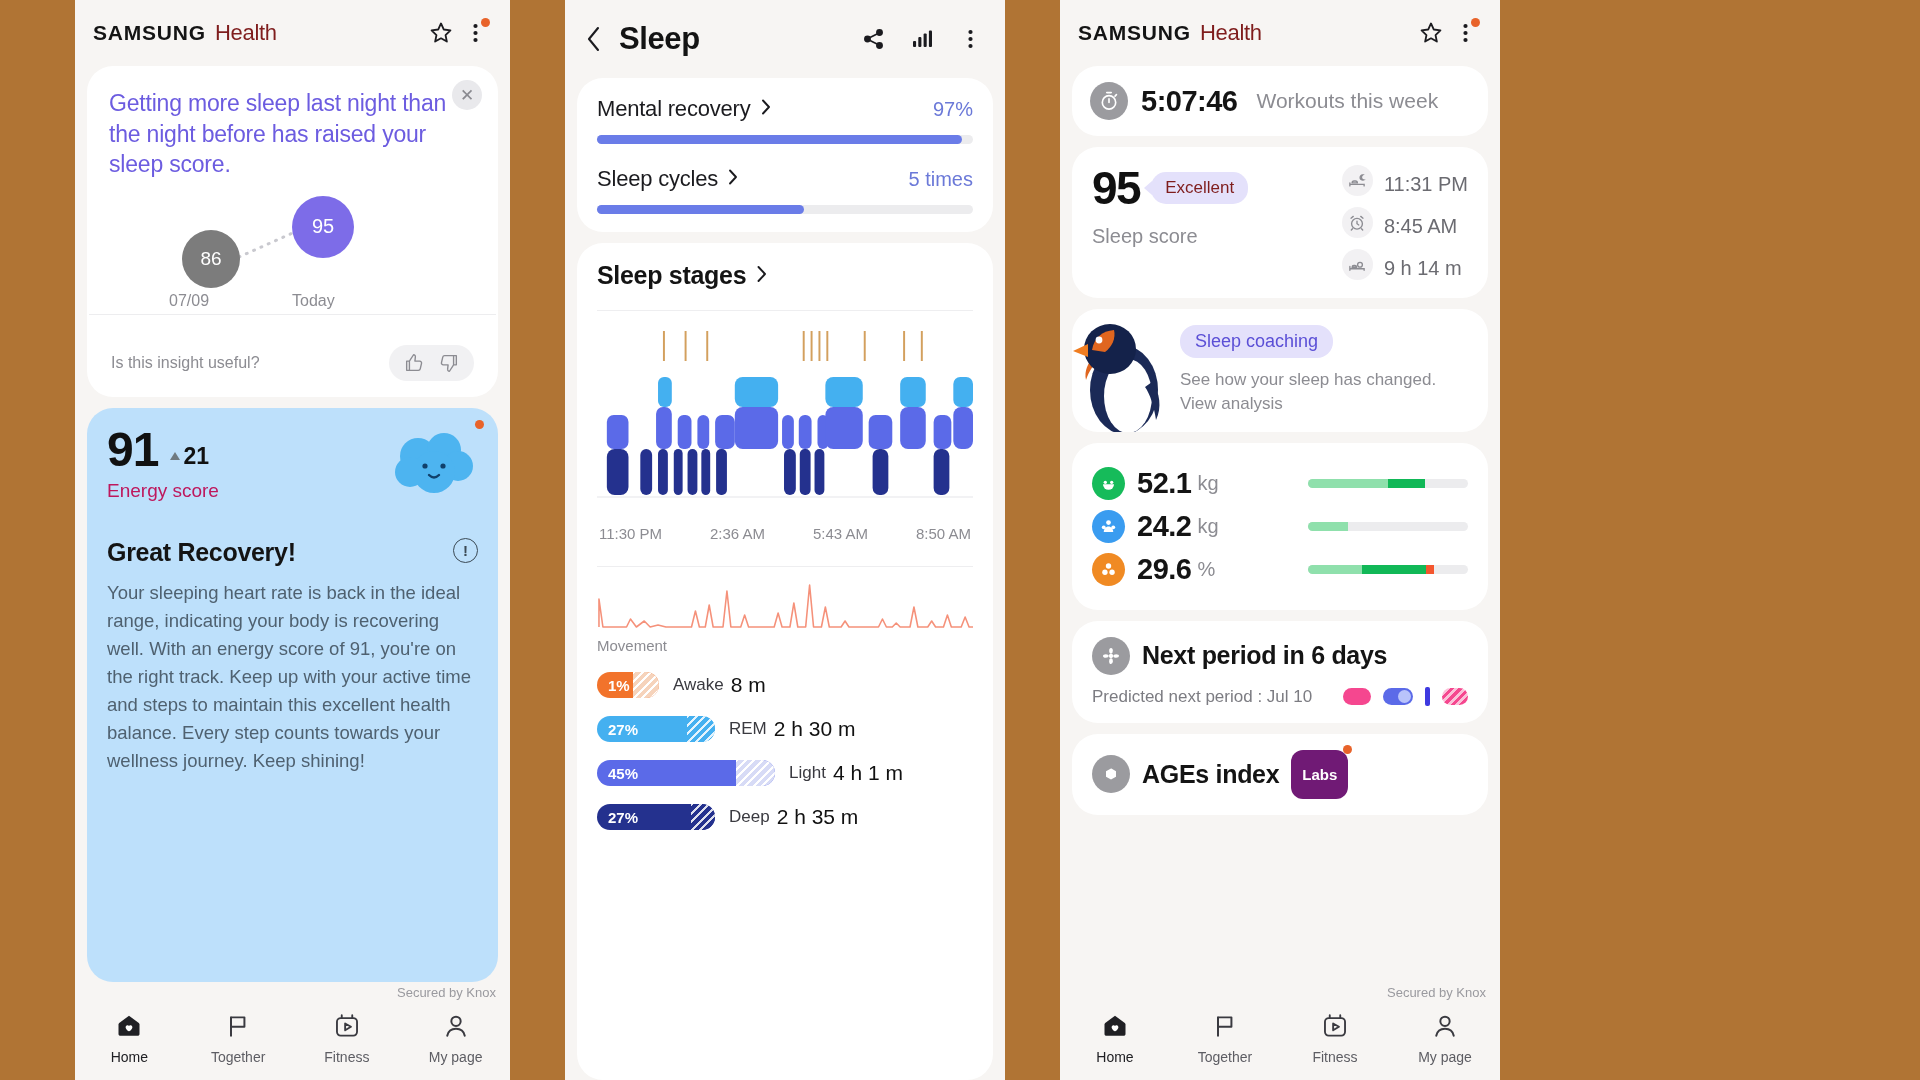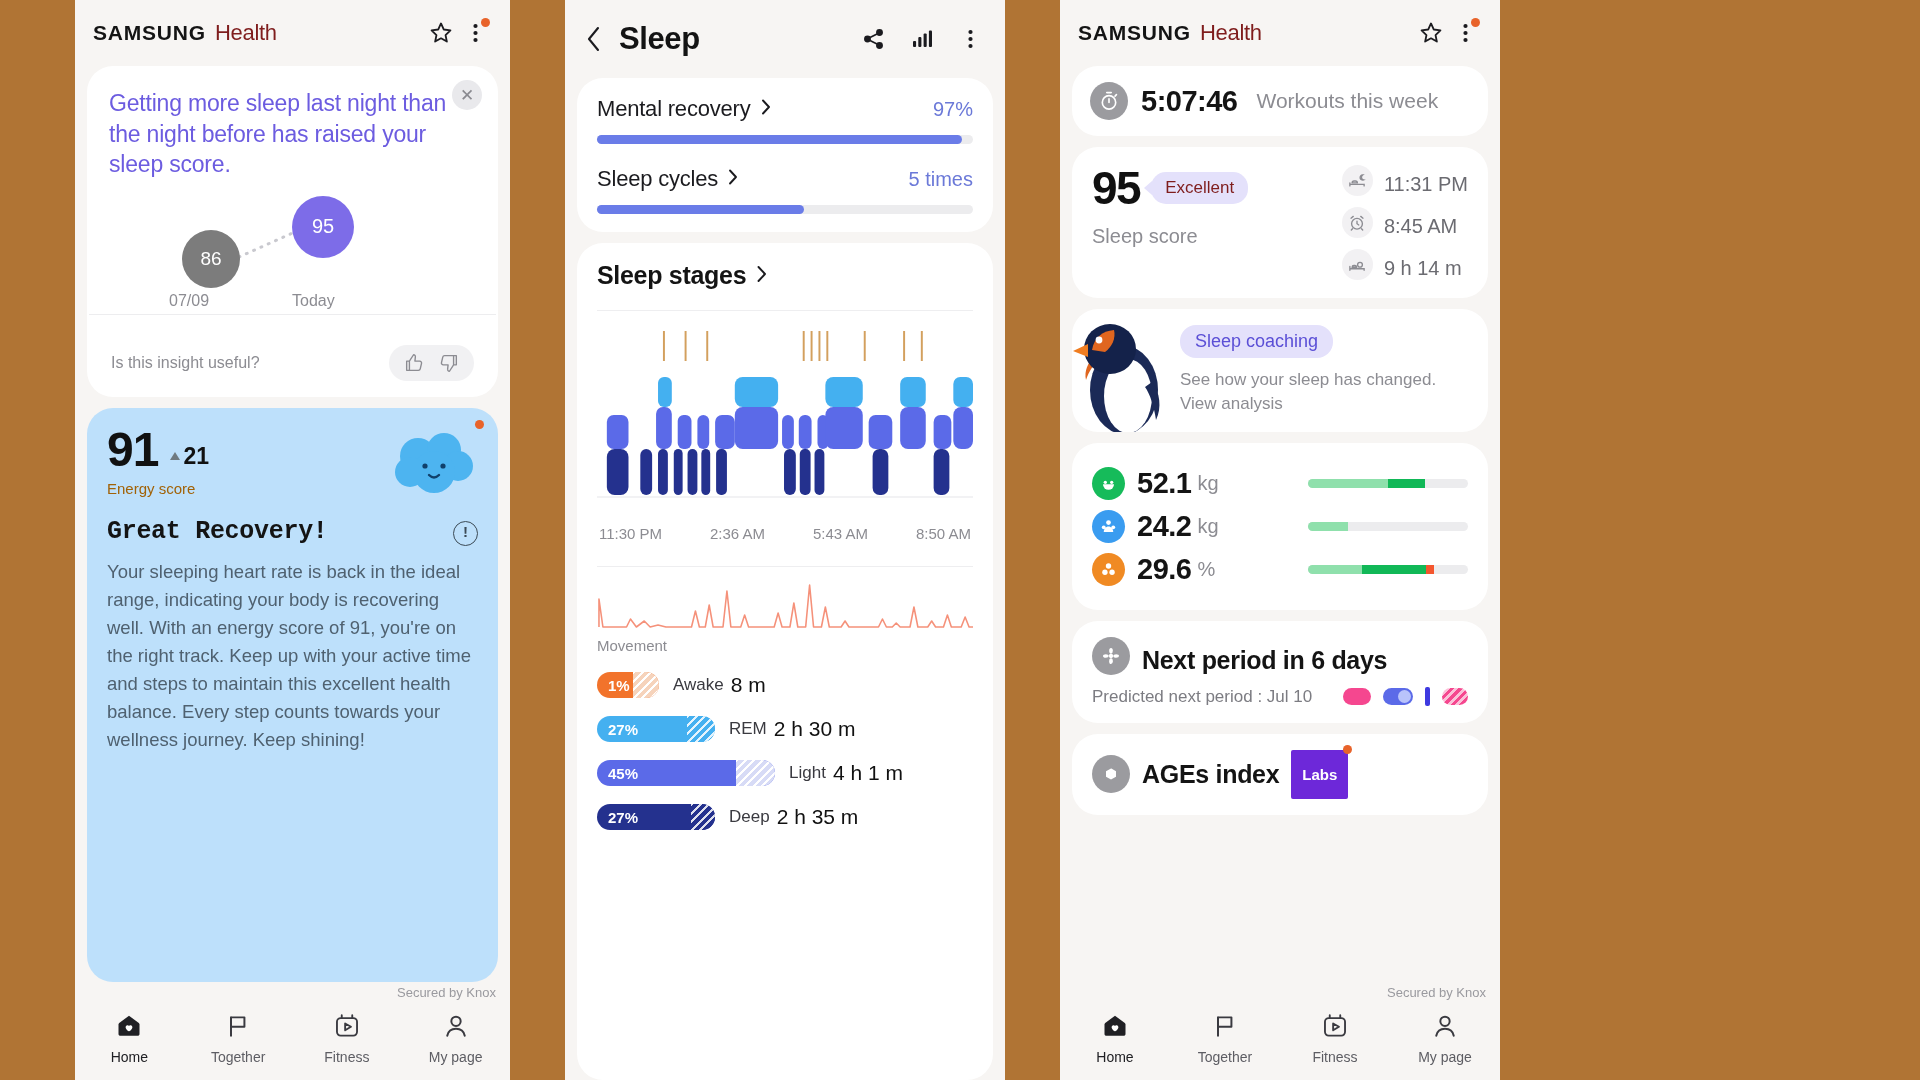--- a/index.html
+++ b/index.html
@@ -106,23 +106,23 @@
 
   .energy-card {
     background:#bde0fb; border-radius:26px; padding:18px 20px 22px 20px;
     position:relative; flex:1; overflow:hidden;
   }
   .energy-dot { position:absolute; right:14px; top:12px; width:9px; height:9px; border-radius:50%; background:#e8632a; }
   .energy-top { display:flex; align-items:flex-end; gap:12px; }
   .energy-num { font-size:48px; font-weight:700; color:#111; line-height:1; letter-spacing:-1px; }
   .energy-delta { font-size:23px; font-weight:600; color:#111; display:flex; align-items:center; gap:3px; padding-bottom:4px; }
   .tri-up { width:0;height:0;border-left:5px solid transparent;border-right:5px solid transparent;border-bottom:8px solid #6f7a80; }
-  .energy-sub { font-size:15px; color:#a16207; margin-top:6px; }
+  .energy-sub { font-size:19px; color:#be185d; margin-top:6px; }
   .cloud-mascot { position:absolute; right:20px; top:22px; width:86px; height:72px; }
-  .energy-head-row { display:flex; align-items:flex-end; margin-top:20px;font-family:Liberation Mono, monospace; }
+  .energy-head-row { display:flex; align-items:flex-start; margin-top:36px; }
   .energy-head { font-size:25px; font-weight:700; color:#141414; flex:1; letter-spacing:-0.3px; }
   .info-circle {
     width:25px;height:25px;border:1.8px solid #3b4a55;border-radius:50%;
     display:flex;align-items:center;justify-content:center;font-size:15px;color:#3b4a55;font-weight:700;
   }
   .energy-body { font-size:18.5px; line-height:1.52; color:#4f6170; margin-top:12px; }
 
   
   .knox {
     text-align:right; font-size:13px; color:#9a9a9f;
@@ -209,31 +209,31 @@
   .coach-txt { font-size:17px; color:#8c8c92; line-height:1.4; margin-top:10px; }
 
   .comp-card { padding:14px 20px; }
   .comp-row { display:flex; align-items:center; margin:10px 0; }
   .comp-icon { width:33px;height:33px;border-radius:50%;display:flex;align-items:center;justify-content:center;flex:0 0 33px; }
   .comp-val { font-size:29px; font-weight:600; color:#141414; margin-left:12px; letter-spacing:-0.5px; }
   .comp-unit { font-size:20px; color:#8c8c92; margin-left:6px; }
   .comp-bar { margin-left:auto; width:160px; height:9px; border-radius:5px; background:#ececee; display:flex; overflow:hidden; }
 
   .period-card { padding:16px 20px; }
-  .period-top { display:flex; align-items:flex-end; gap:12px; }
+  .period-top { display:flex; align-items:center; gap:12px; }
   .period-title { font-size:25px; font-weight:700; color:#141414; letter-spacing:-0.3px; }
   .period-sub-row { display:flex; align-items:center; margin-top:12px; }
   .period-sub { font-size:17px; color:#7c7c82; }
   .period-marks { margin-left:auto; display:flex; align-items:center; gap:12px; }
 
   .ages-card { padding:16px 20px; display:flex; align-items:center; gap:12px; }
   .ages-title { font-size:25px; font-weight:700; color:#141414; letter-spacing:-0.3px; }
   .labs-pill {
-    background:#6d28d9; color:#fff; font-size:15px; font-weight:600;
-    padding:16px 11px; border-radius:2px; position:relative;
+    background:#701a75; color:#fff; font-size:15px; font-weight:600;
+    padding:16px 11px; border-radius:12px; position:relative;
   }
   .labs-dot { position:absolute; right:-4px; top:-5px; width:9px;height:9px;border-radius:50%;background:#e8632a; }
 </style>
 </head>
 <body>
 
 <div class="stage">
 
   <div class="phone" id="phone1">
 

